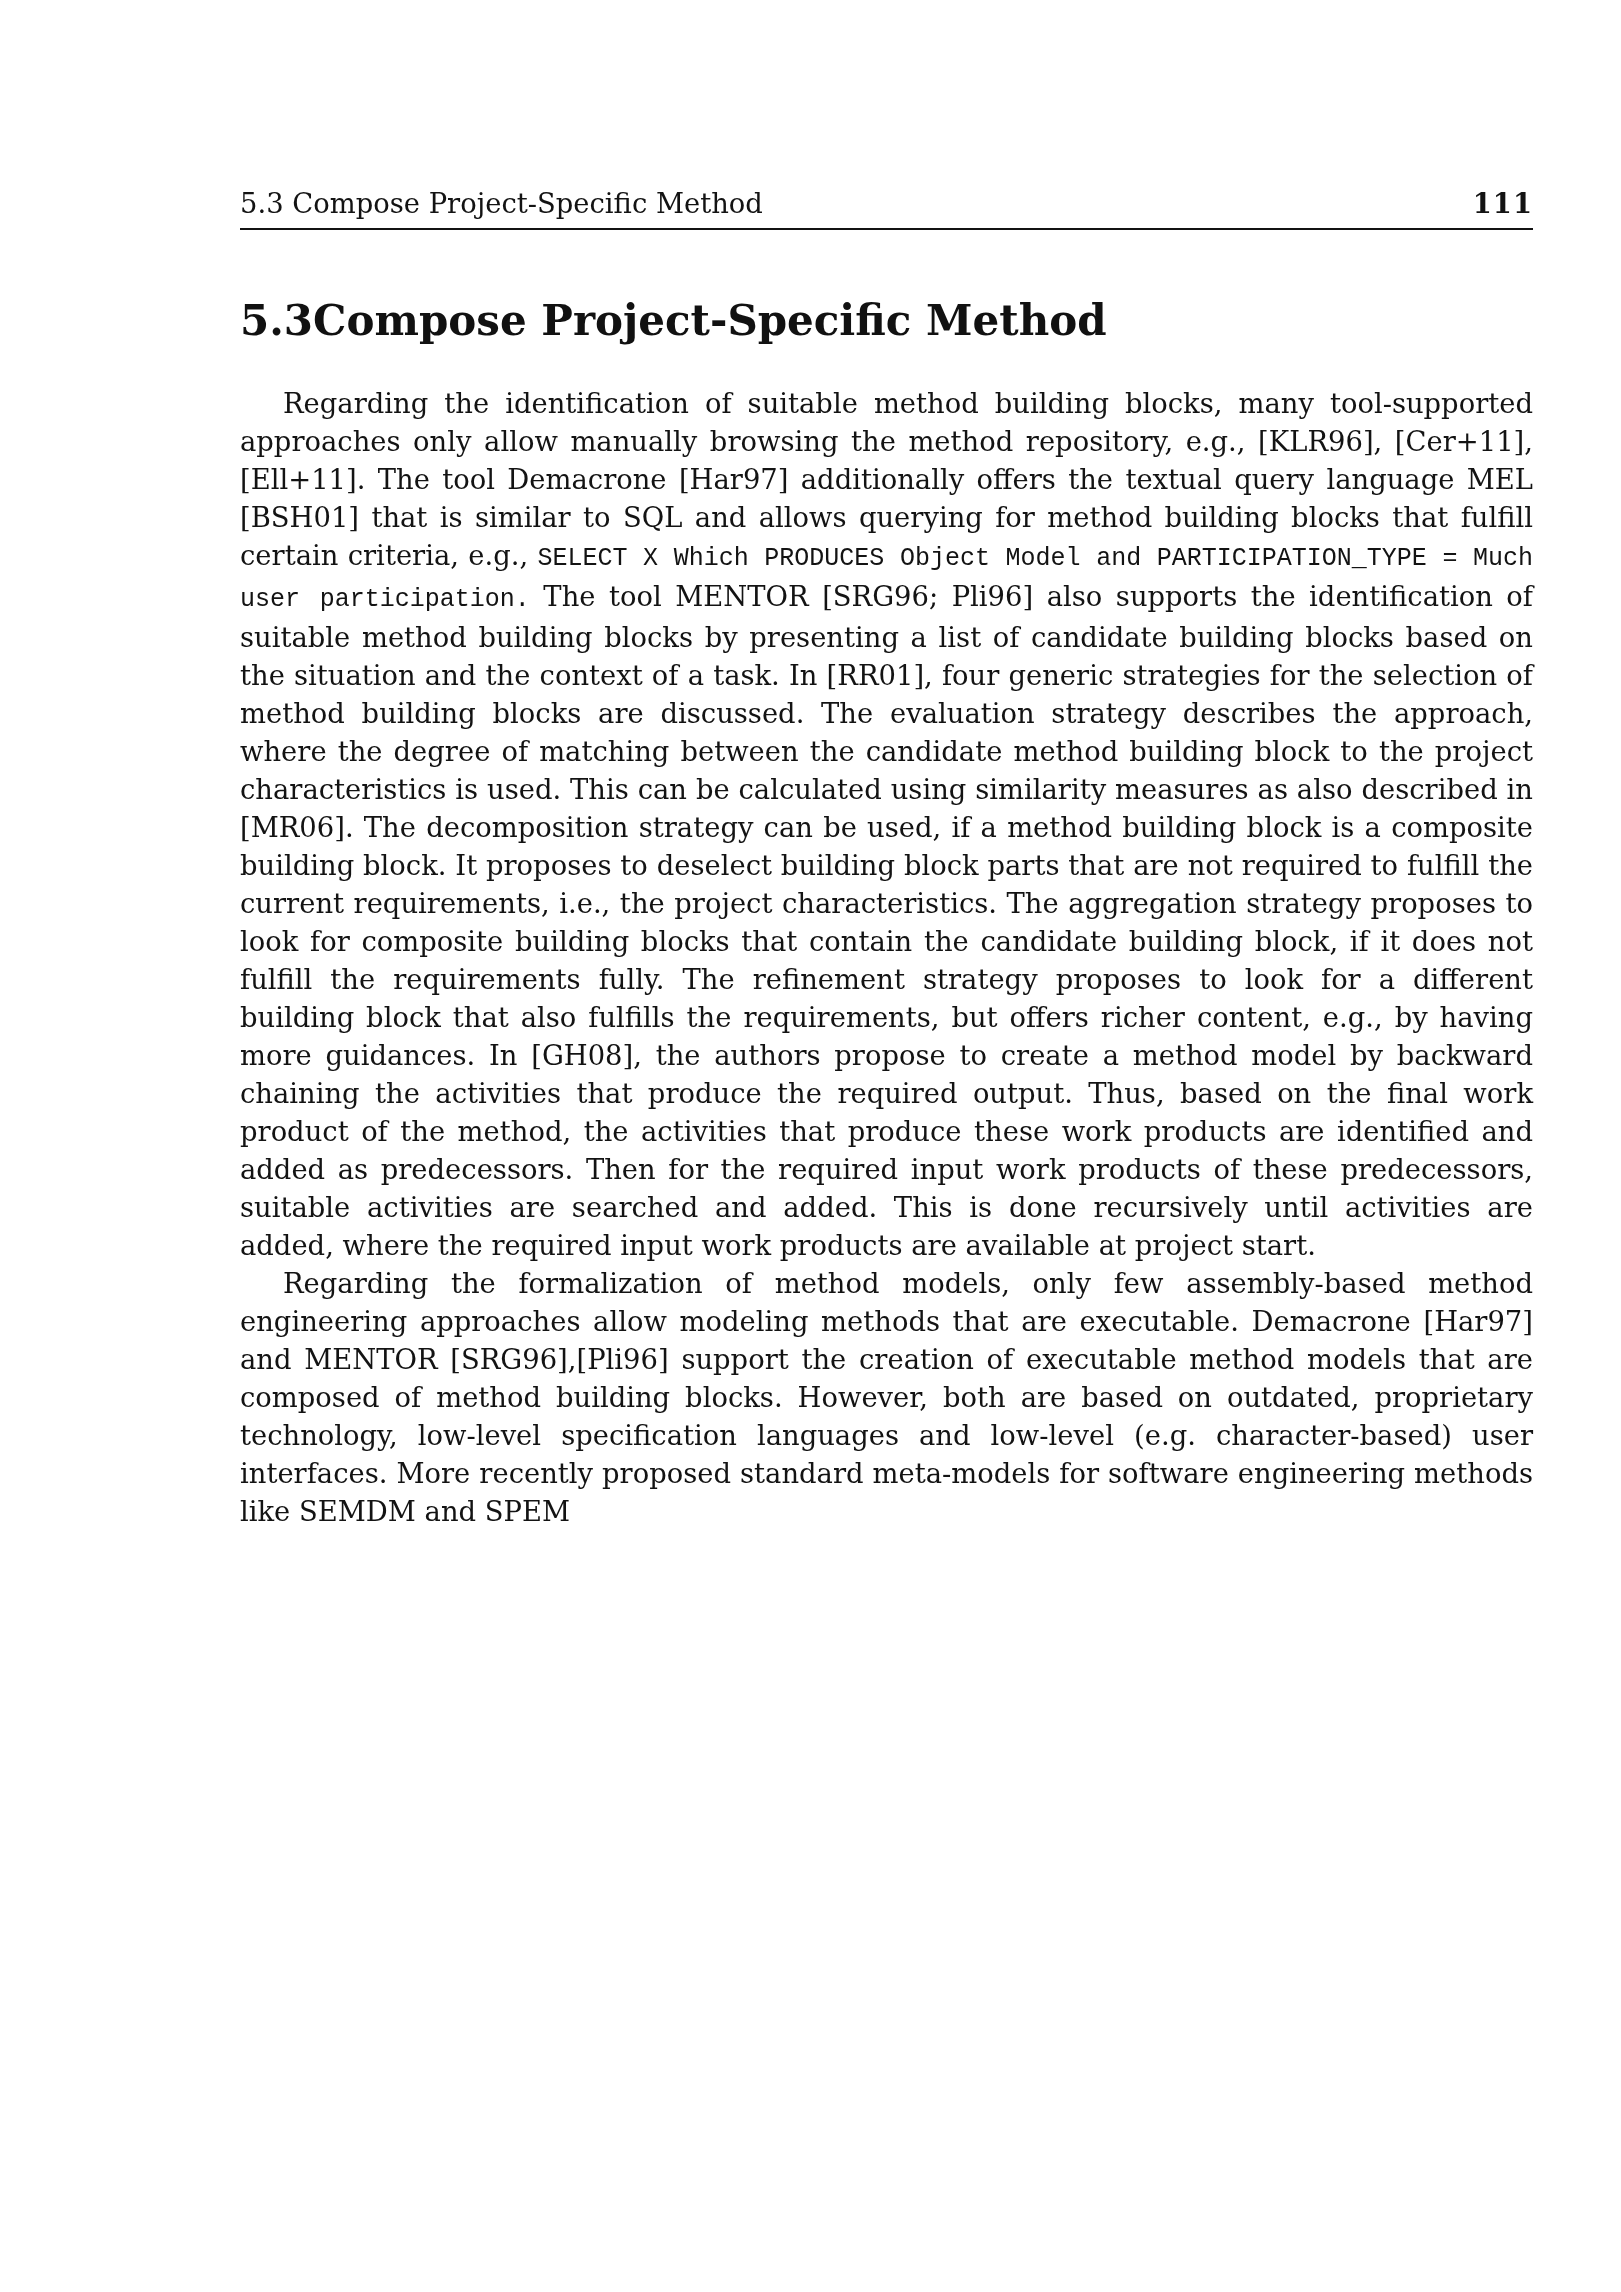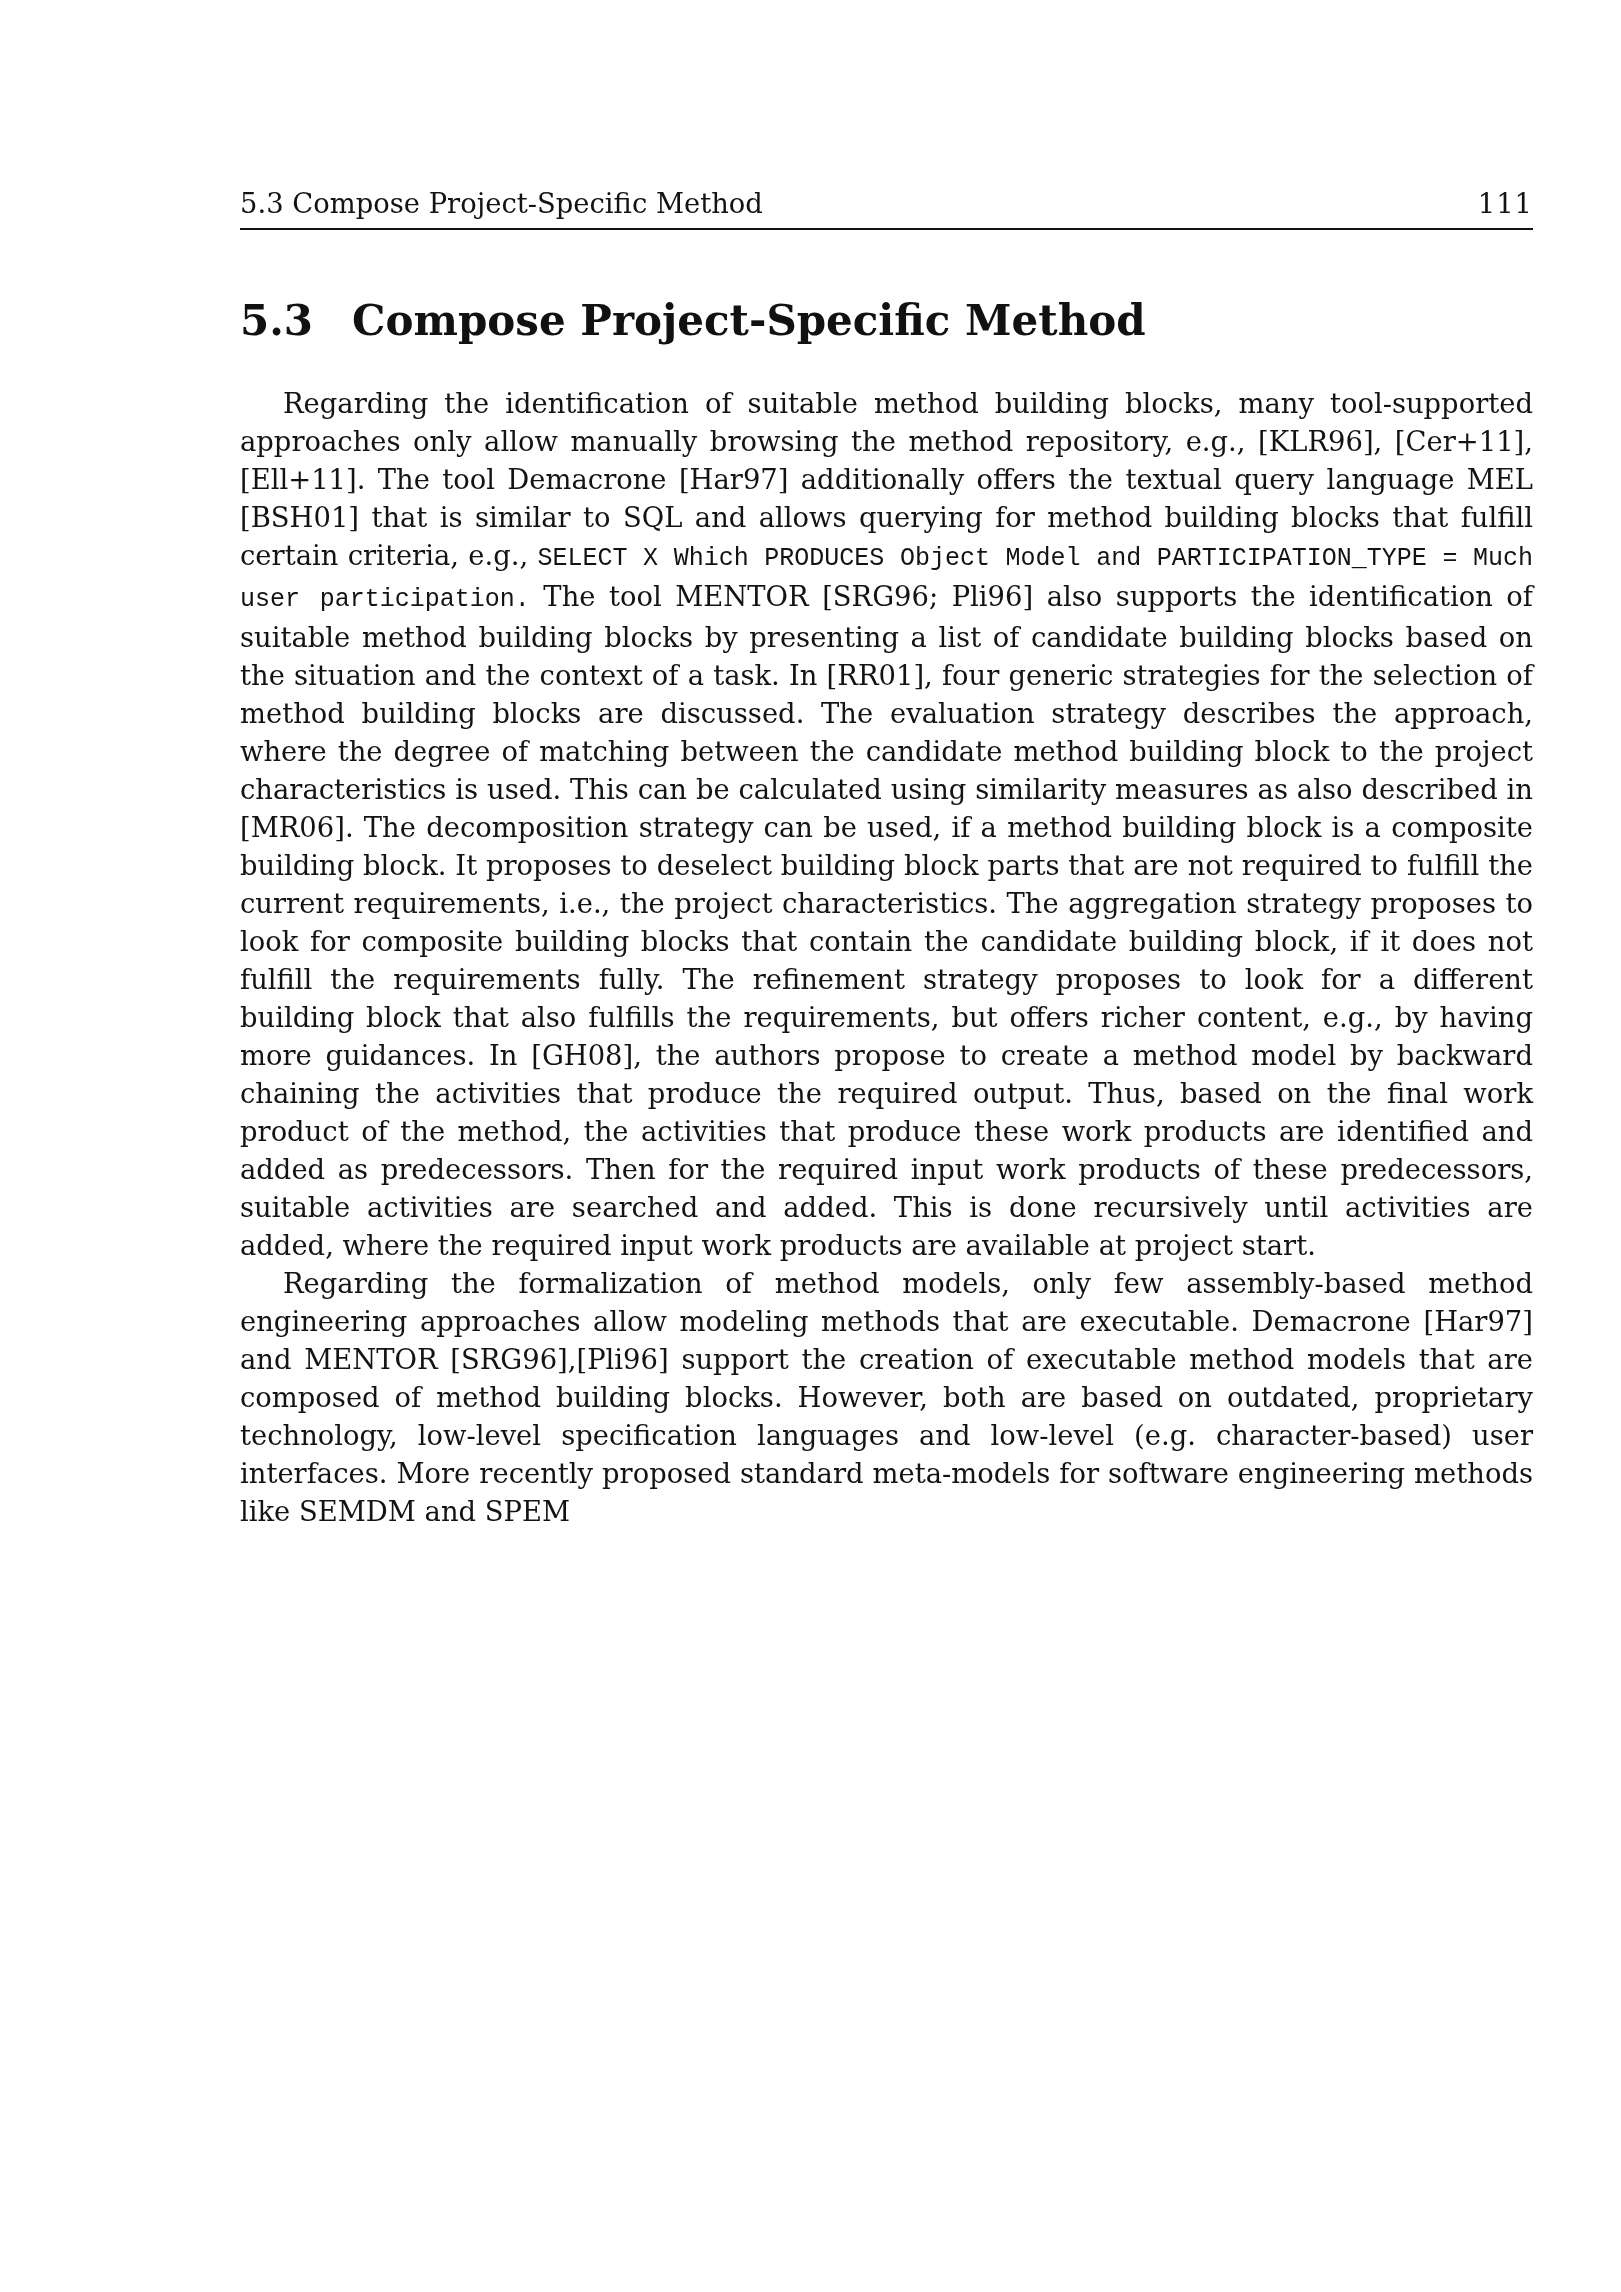--- a/index.html
+++ b/index.html
@@ -19,21 +19,21 @@
       overflow: hidden;
     }
     .running-head {
       display: flex;
       justify-content: space-between;
       align-items: baseline;
       font-size: 27.4px;
       line-height: 31px;
     }
     .page-num {
-      font-weight: normal;
+      font-weight: bold;
       letter-spacing: 1px;
     }
     .head-rule {
       border: none;
       border-top: 2px solid #131313;
       margin: 8.8px 0 0 0;
       height: 0;
     }
     .body-text {
       margin-top: 55px;
@@ -52,21 +52,20 @@
       margin: 67px 0 41px 0;
       padding: 0;
       font-size: 42px;
       line-height: 1.12;
       font-weight: bold;
       color: #111111;
       text-align: left;
     }
     .section-number {
       display: inline-block;
-      margin-right: 39px;
     }
     .mono {
       font-family: Liberation Mono, monospace;
       font-size: 25px;
     }
   </style>
 </head>
 <body>
 
 <div class="page">

